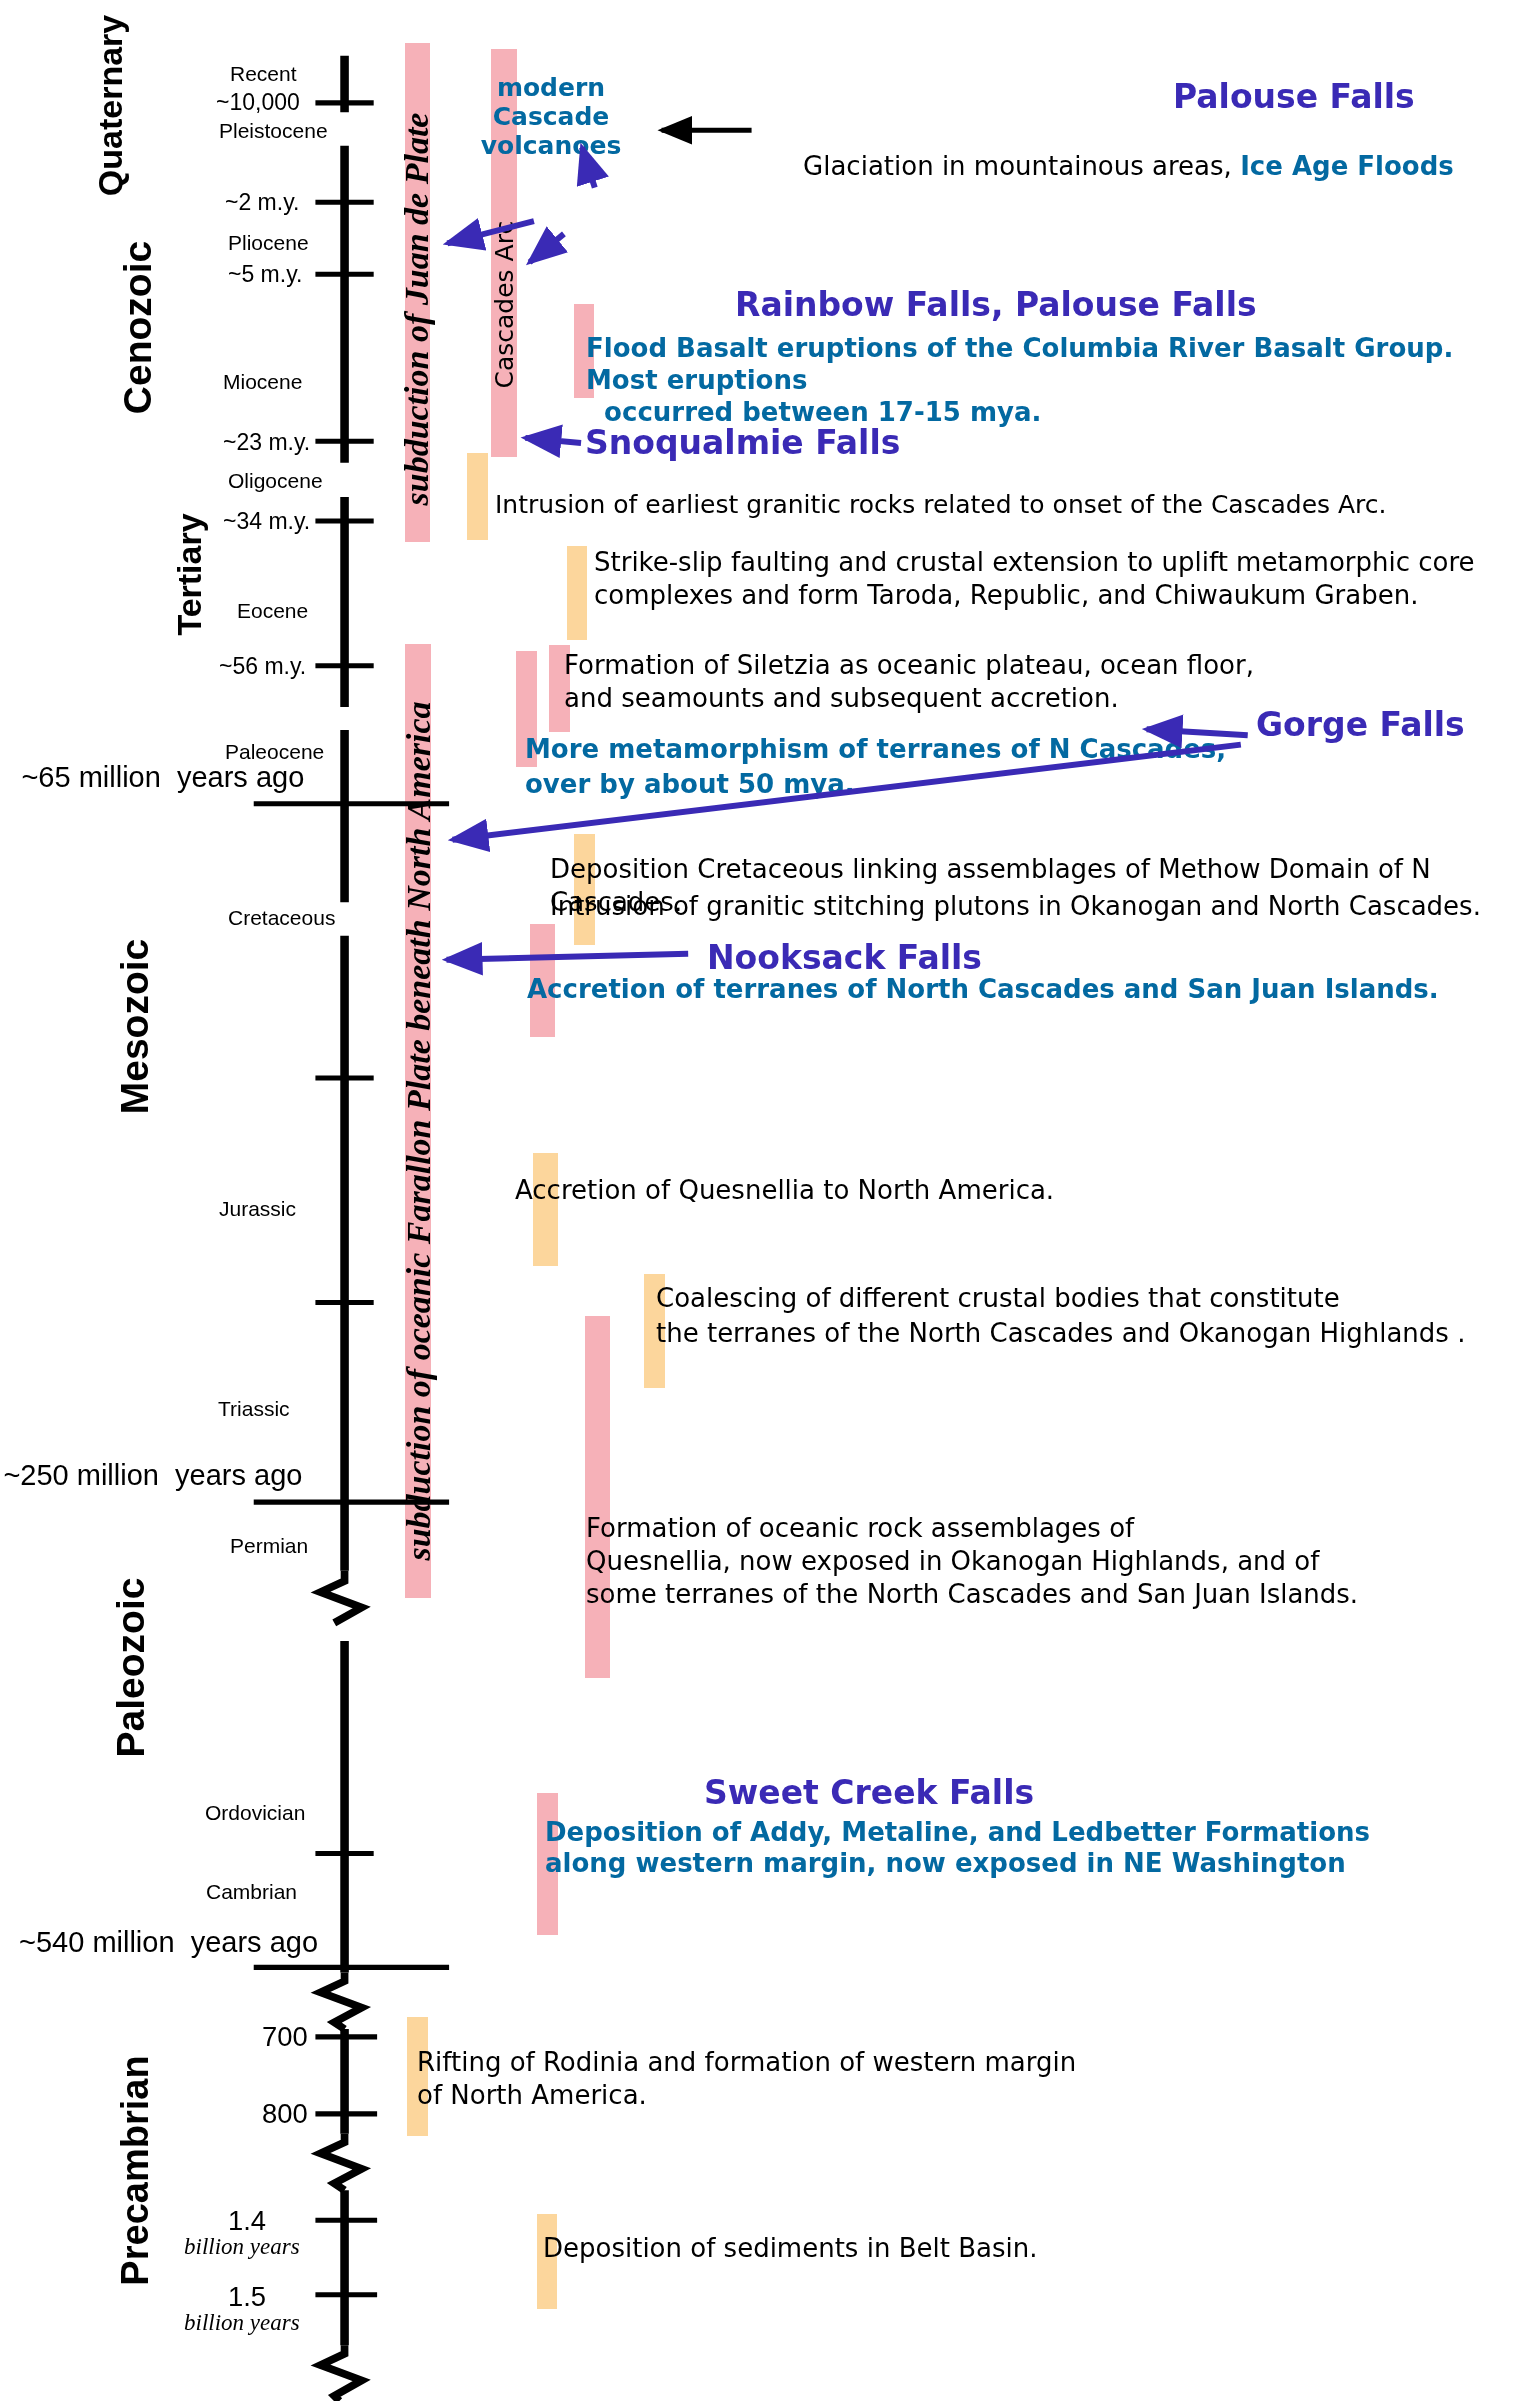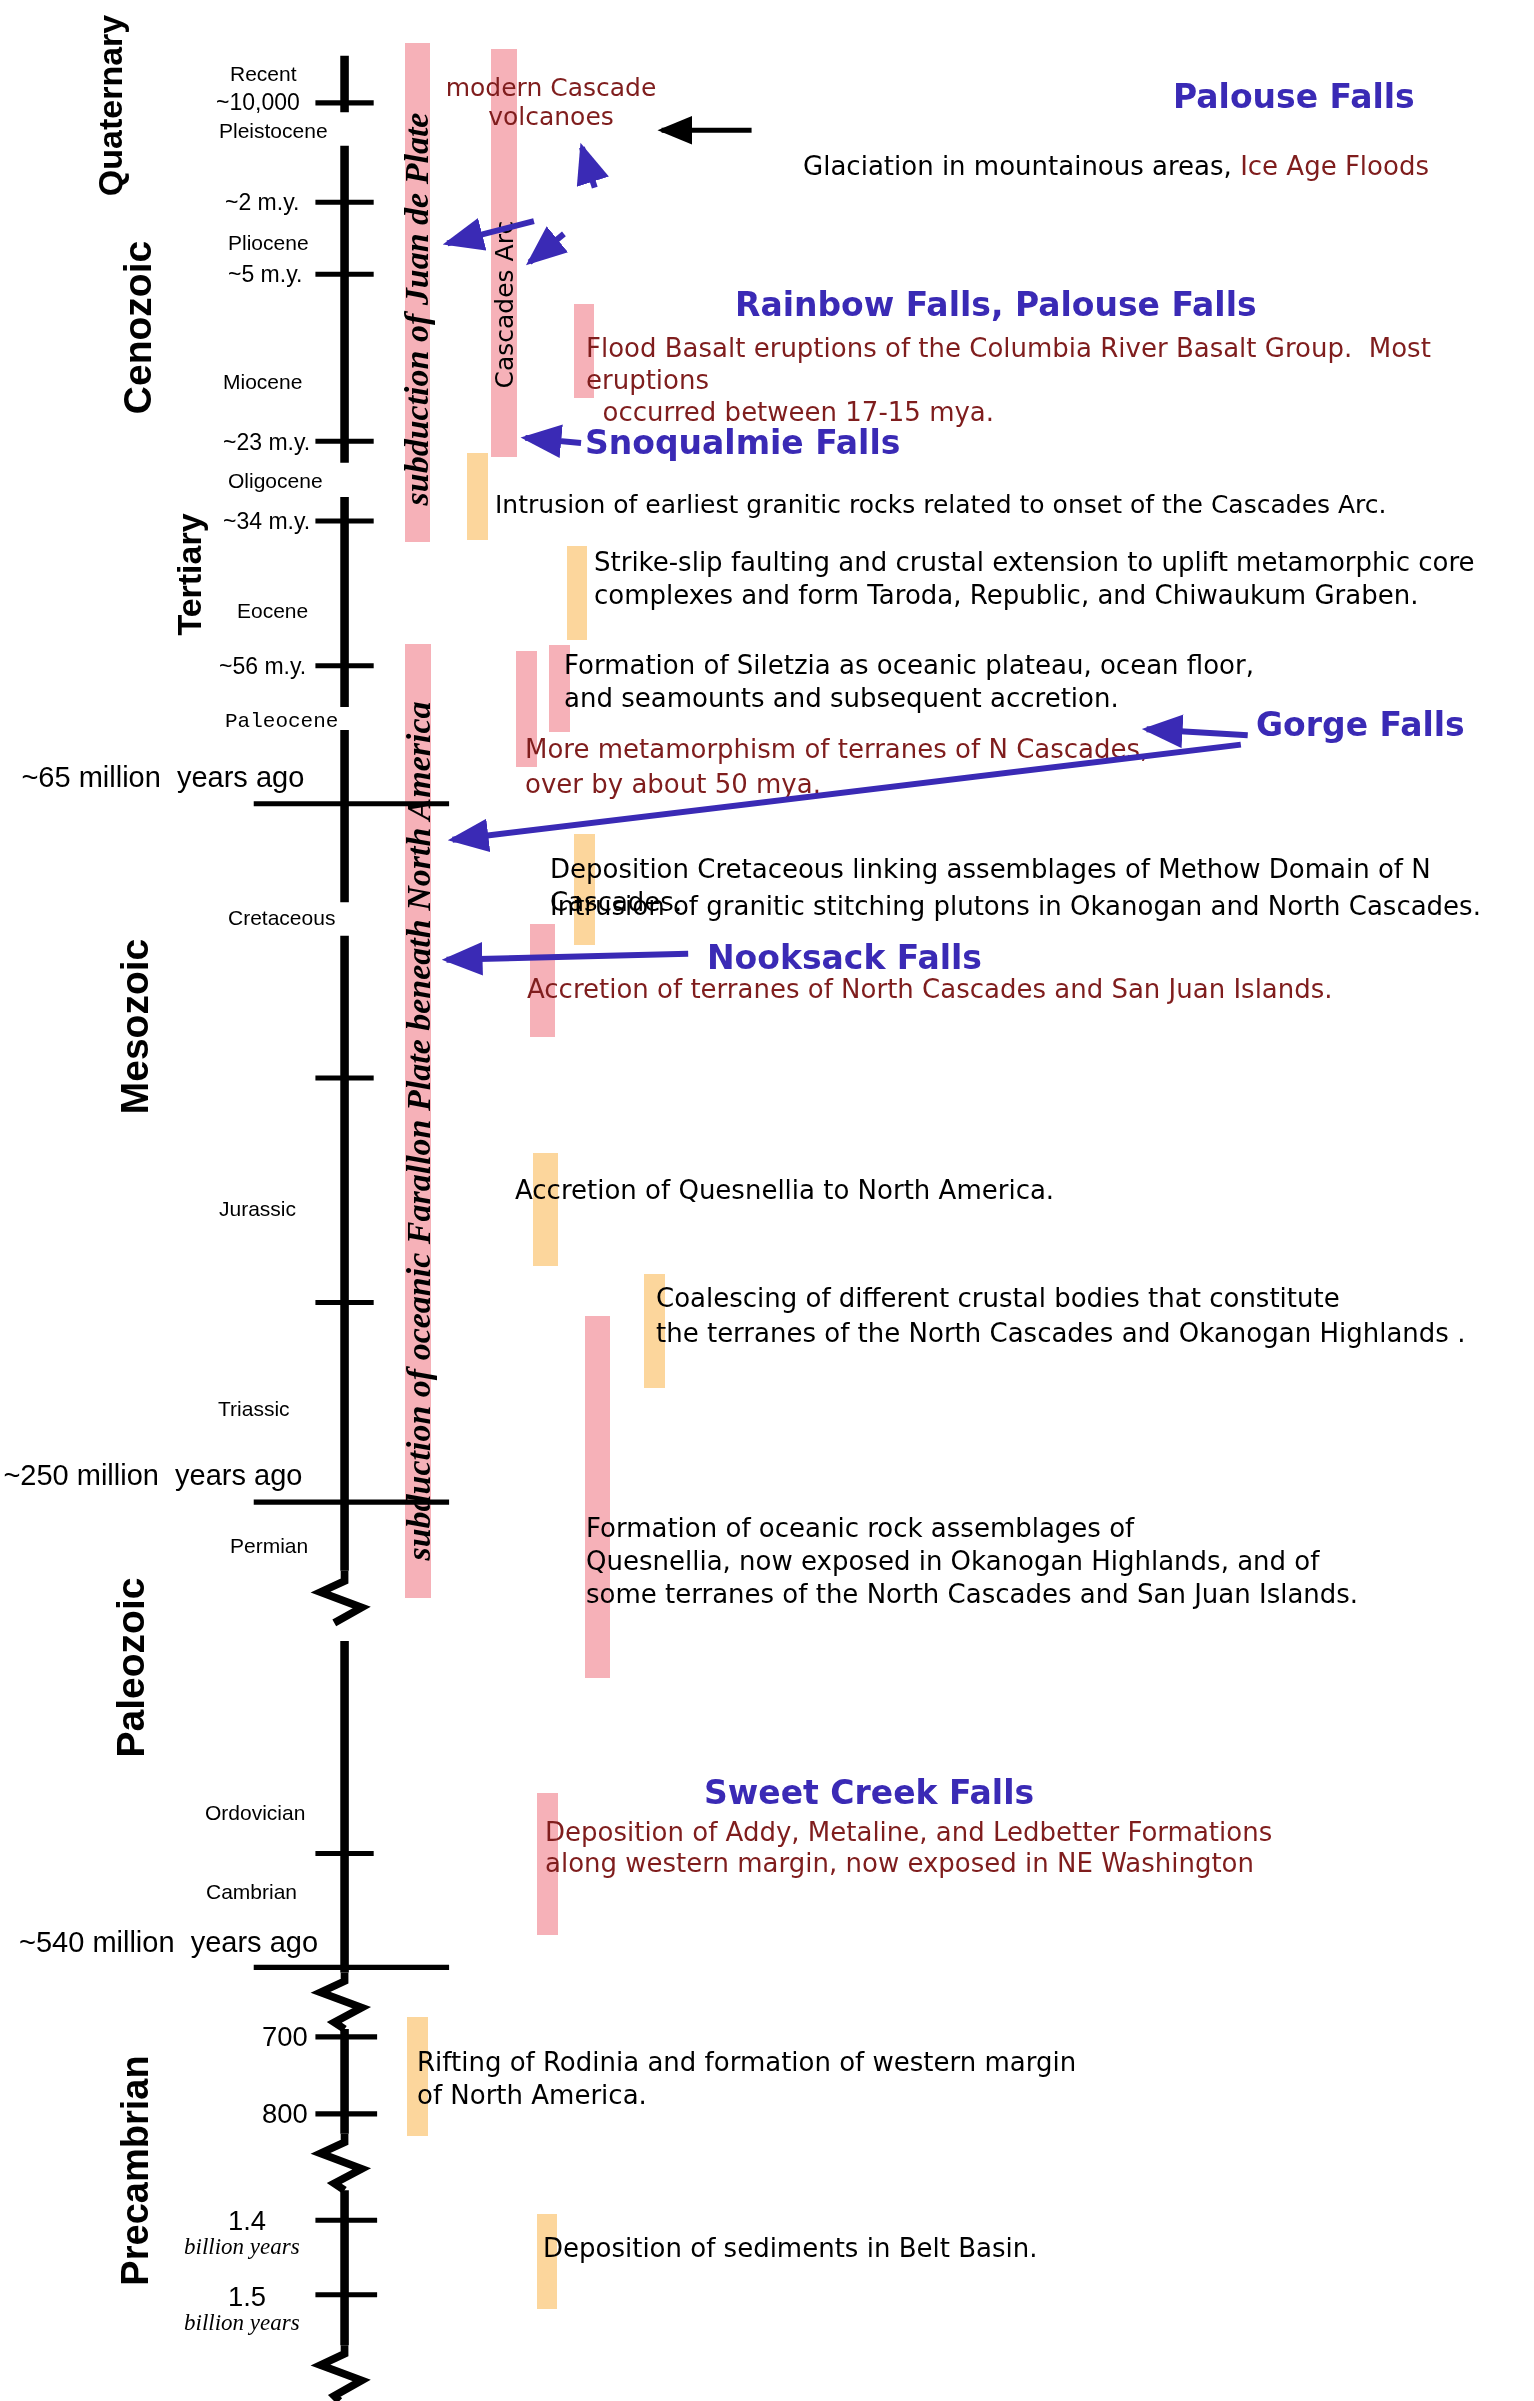--- a/index.html
+++ b/index.html
@@ -1,20 +1,20 @@
 <!DOCTYPE html>
 <html style="font-size:13.7px"><head>
 <meta charset="utf-8">
 <style>
   html,body{margin:0;padding:0;background:#ffffff;}
   #canvas{position:relative;width:1534px;height:2401px;background:#fff;overflow:hidden;
           font-family:"DejaVu Sans",sans-serif;color:#000;}
   .txt{position:absolute;font-family:"DejaVu Sans",sans-serif;font-size:26px;line-height:33px;
        white-space:pre-wrap;color:#000;}
-  .red{color:#7f1d1d;}
+  .red{color:#0369a1;font-weight:bold;}
   .falls{position:absolute;font-family:"DejaVu Sans",sans-serif;font-weight:bold;font-size:33px;
          line-height:39px;color:#3a2ab5;white-space:pre;}
   .epoch{position:absolute;font-family:"Liberation Sans",sans-serif;font-size:21px;line-height:33px;
          color:#000;white-space:pre;}
   .agetick{position:absolute;font-family:"Liberation Sans",sans-serif;font-size:23px;line-height:27.4px;
          color:#000;white-space:pre;}
   .major{position:absolute;font-family:"Liberation Sans",sans-serif;font-size:29px;line-height:36px;
          color:#000;white-space:pre;}
   .num{position:absolute;font-family:"Liberation Sans",sans-serif;font-size:27.4px;line-height:33px;white-space:pre;}
   .bil{position:absolute;font-family:"Liberation Serif",serif;font-style:italic;font-size:23px;line-height:27.4px;white-space:pre;}
@@ -103,21 +103,21 @@
   <div class="epoch" style="left:219px;top:114px;">Pleistocene</div>
   <div class="agetick" style="left:225px;top:189px;">~2 m.y.</div>
   <div class="epoch" style="left:228px;top:226px;">Pliocene</div>
   <div class="agetick" style="left:228px;top:261px;">~5 m.y.</div>
   <div class="epoch" style="left:223px;top:365px;">Miocene</div>
   <div class="agetick" style="left:223px;top:429px;">~23 m.y.</div>
   <div class="epoch" style="left:228px;top:464px;">Oligocene</div>
   <div class="agetick" style="left:223px;top:508px;">~34 m.y.</div>
   <div class="epoch" style="left:237px;top:594px;">Eocene</div>
   <div class="agetick" style="left:219px;top:653px;">~56 m.y.</div>
-  <div class="epoch" style="left:225px;top:705px;font-family:Liberation Mono, monospace;">Paleocene</div>
+  <div class="epoch" style="left:225px;top:735px;">Paleocene</div>
   <div class="epoch" style="left:228px;top:901px;">Cretaceous</div>
   <div class="epoch" style="left:219px;top:1192px;">Jurassic</div>
   <div class="epoch" style="left:218px;top:1392px;">Triassic</div>
   <div class="epoch" style="left:230px;top:1529px;">Permian</div>
   <div class="epoch" style="left:205px;top:1796px;">Ordovician</div>
   <div class="epoch" style="left:206px;top:1875px;">Cambrian</div>
 
   <div class="major" style="left:21.4px;top:759px;">~65 million  years ago</div>
   <div class="major" style="left:3.4px;top:1457px;">~250 million  years ago</div>
   <div class="major" style="left:19px;top:1924px;">~540 million  years ago</div>

